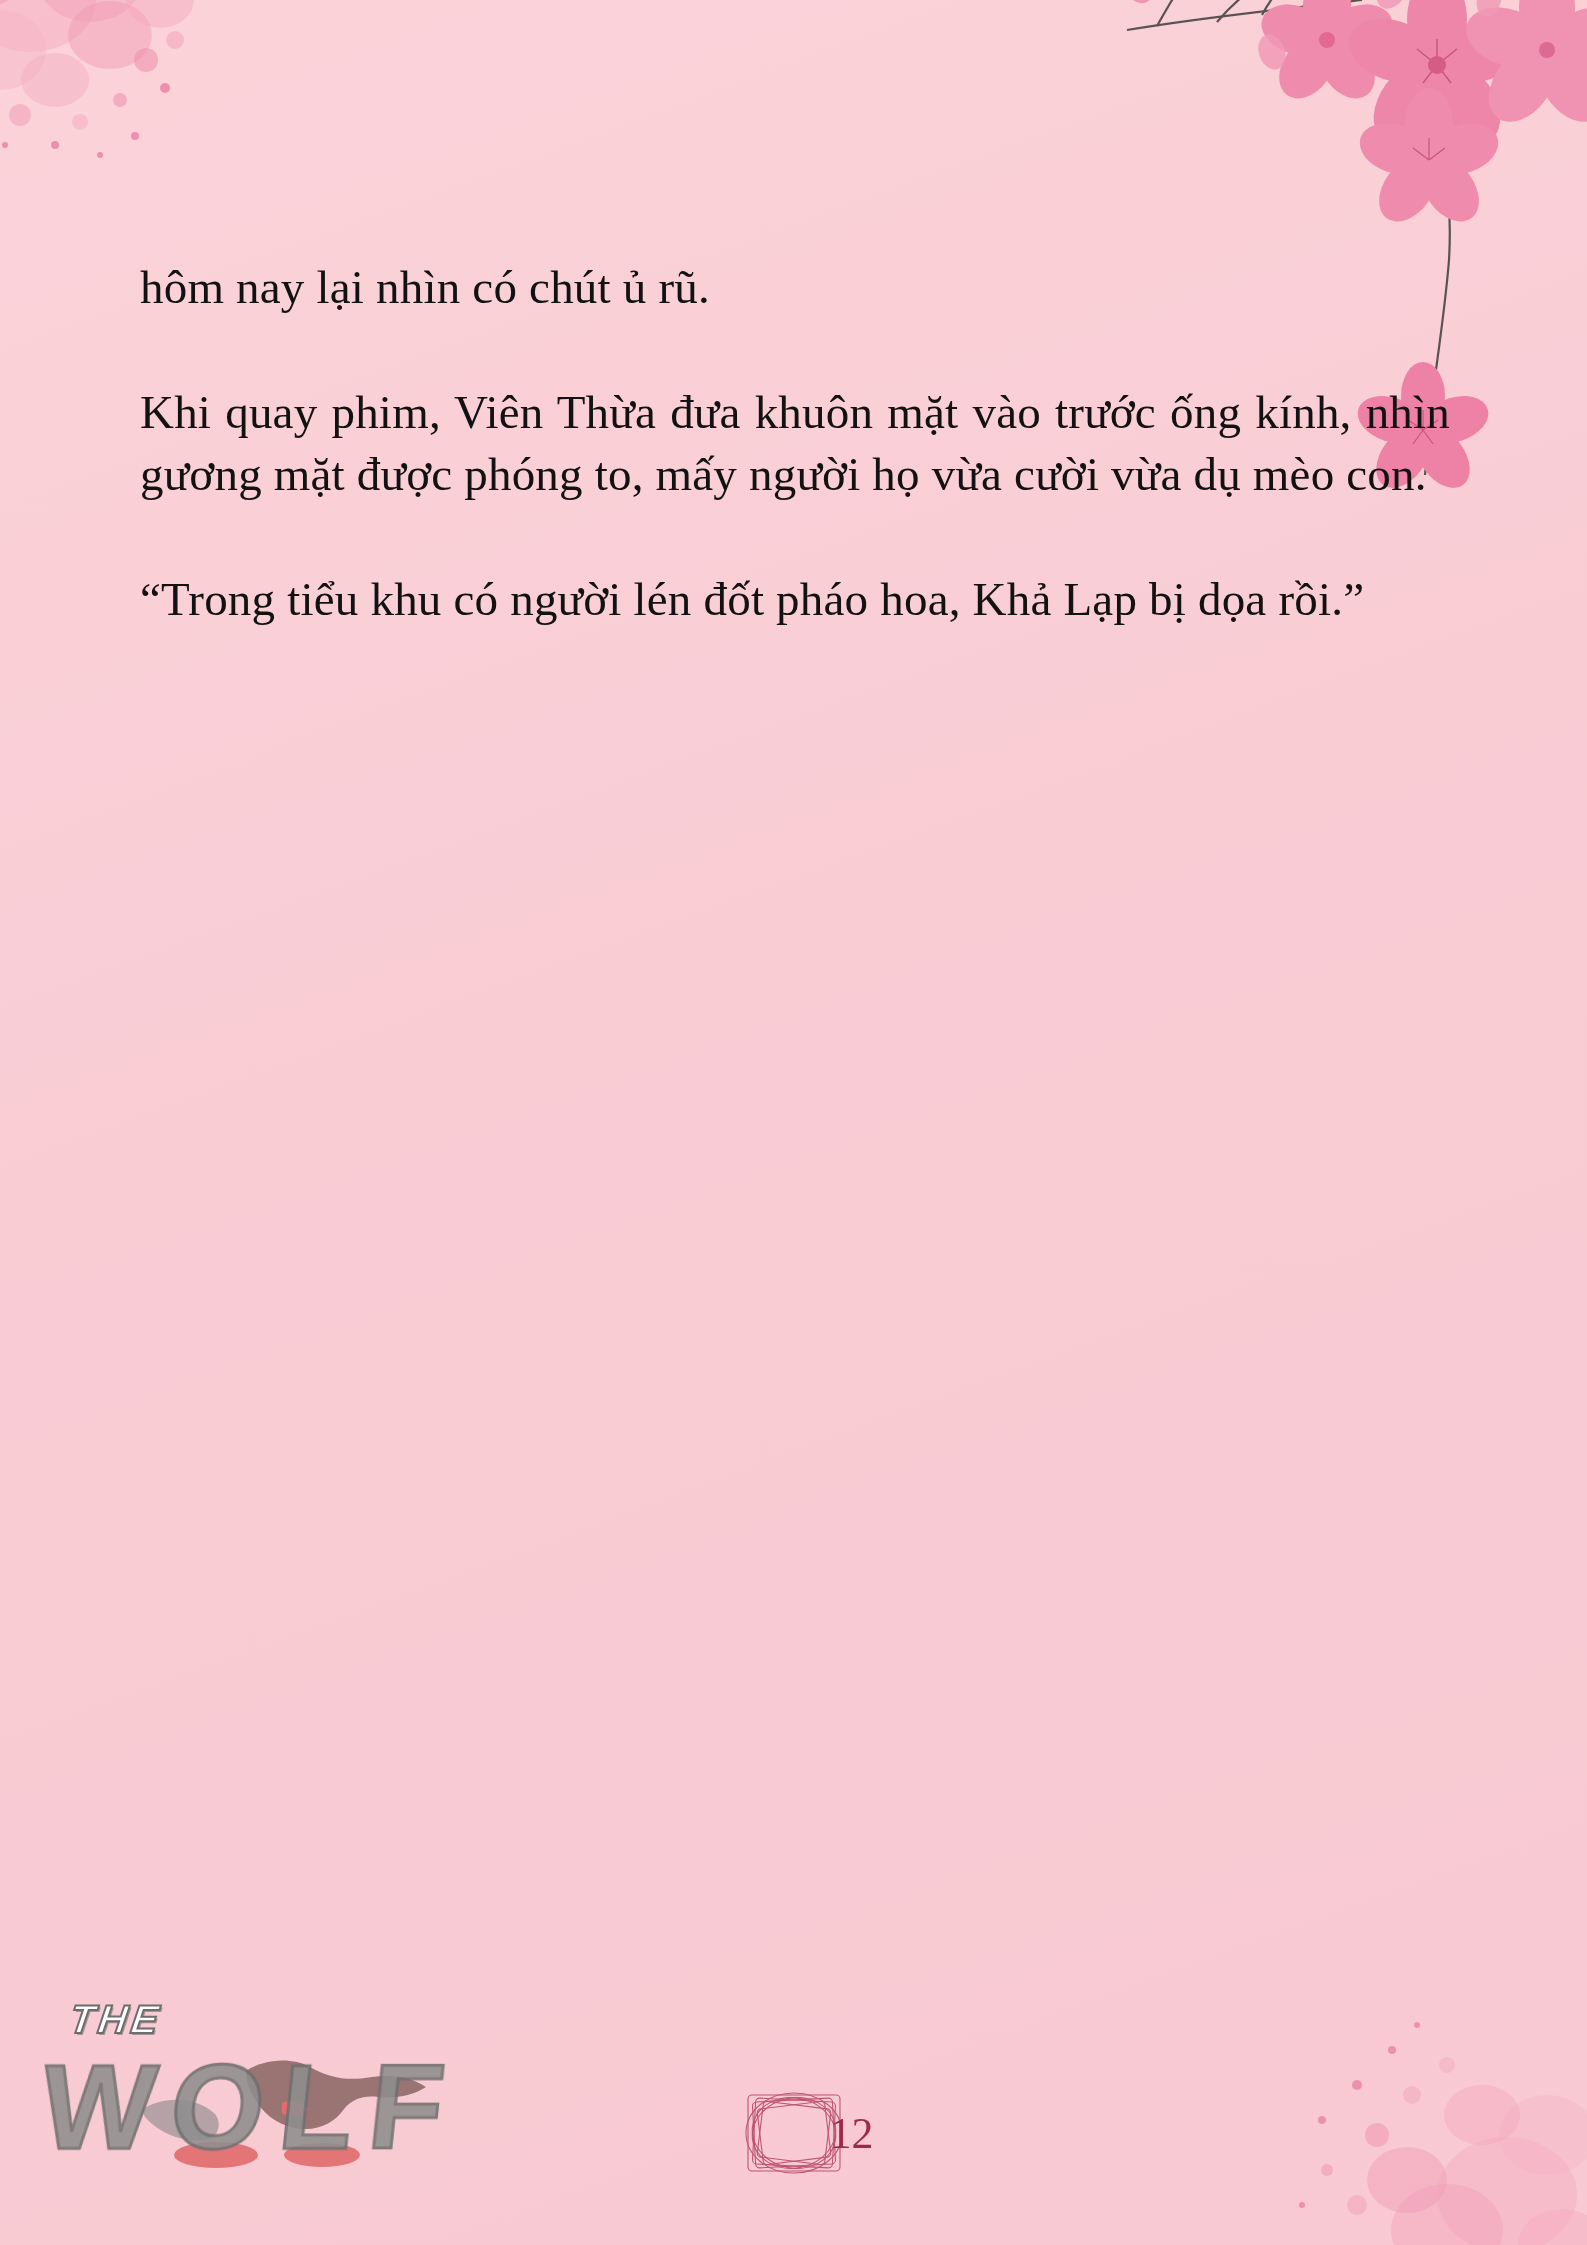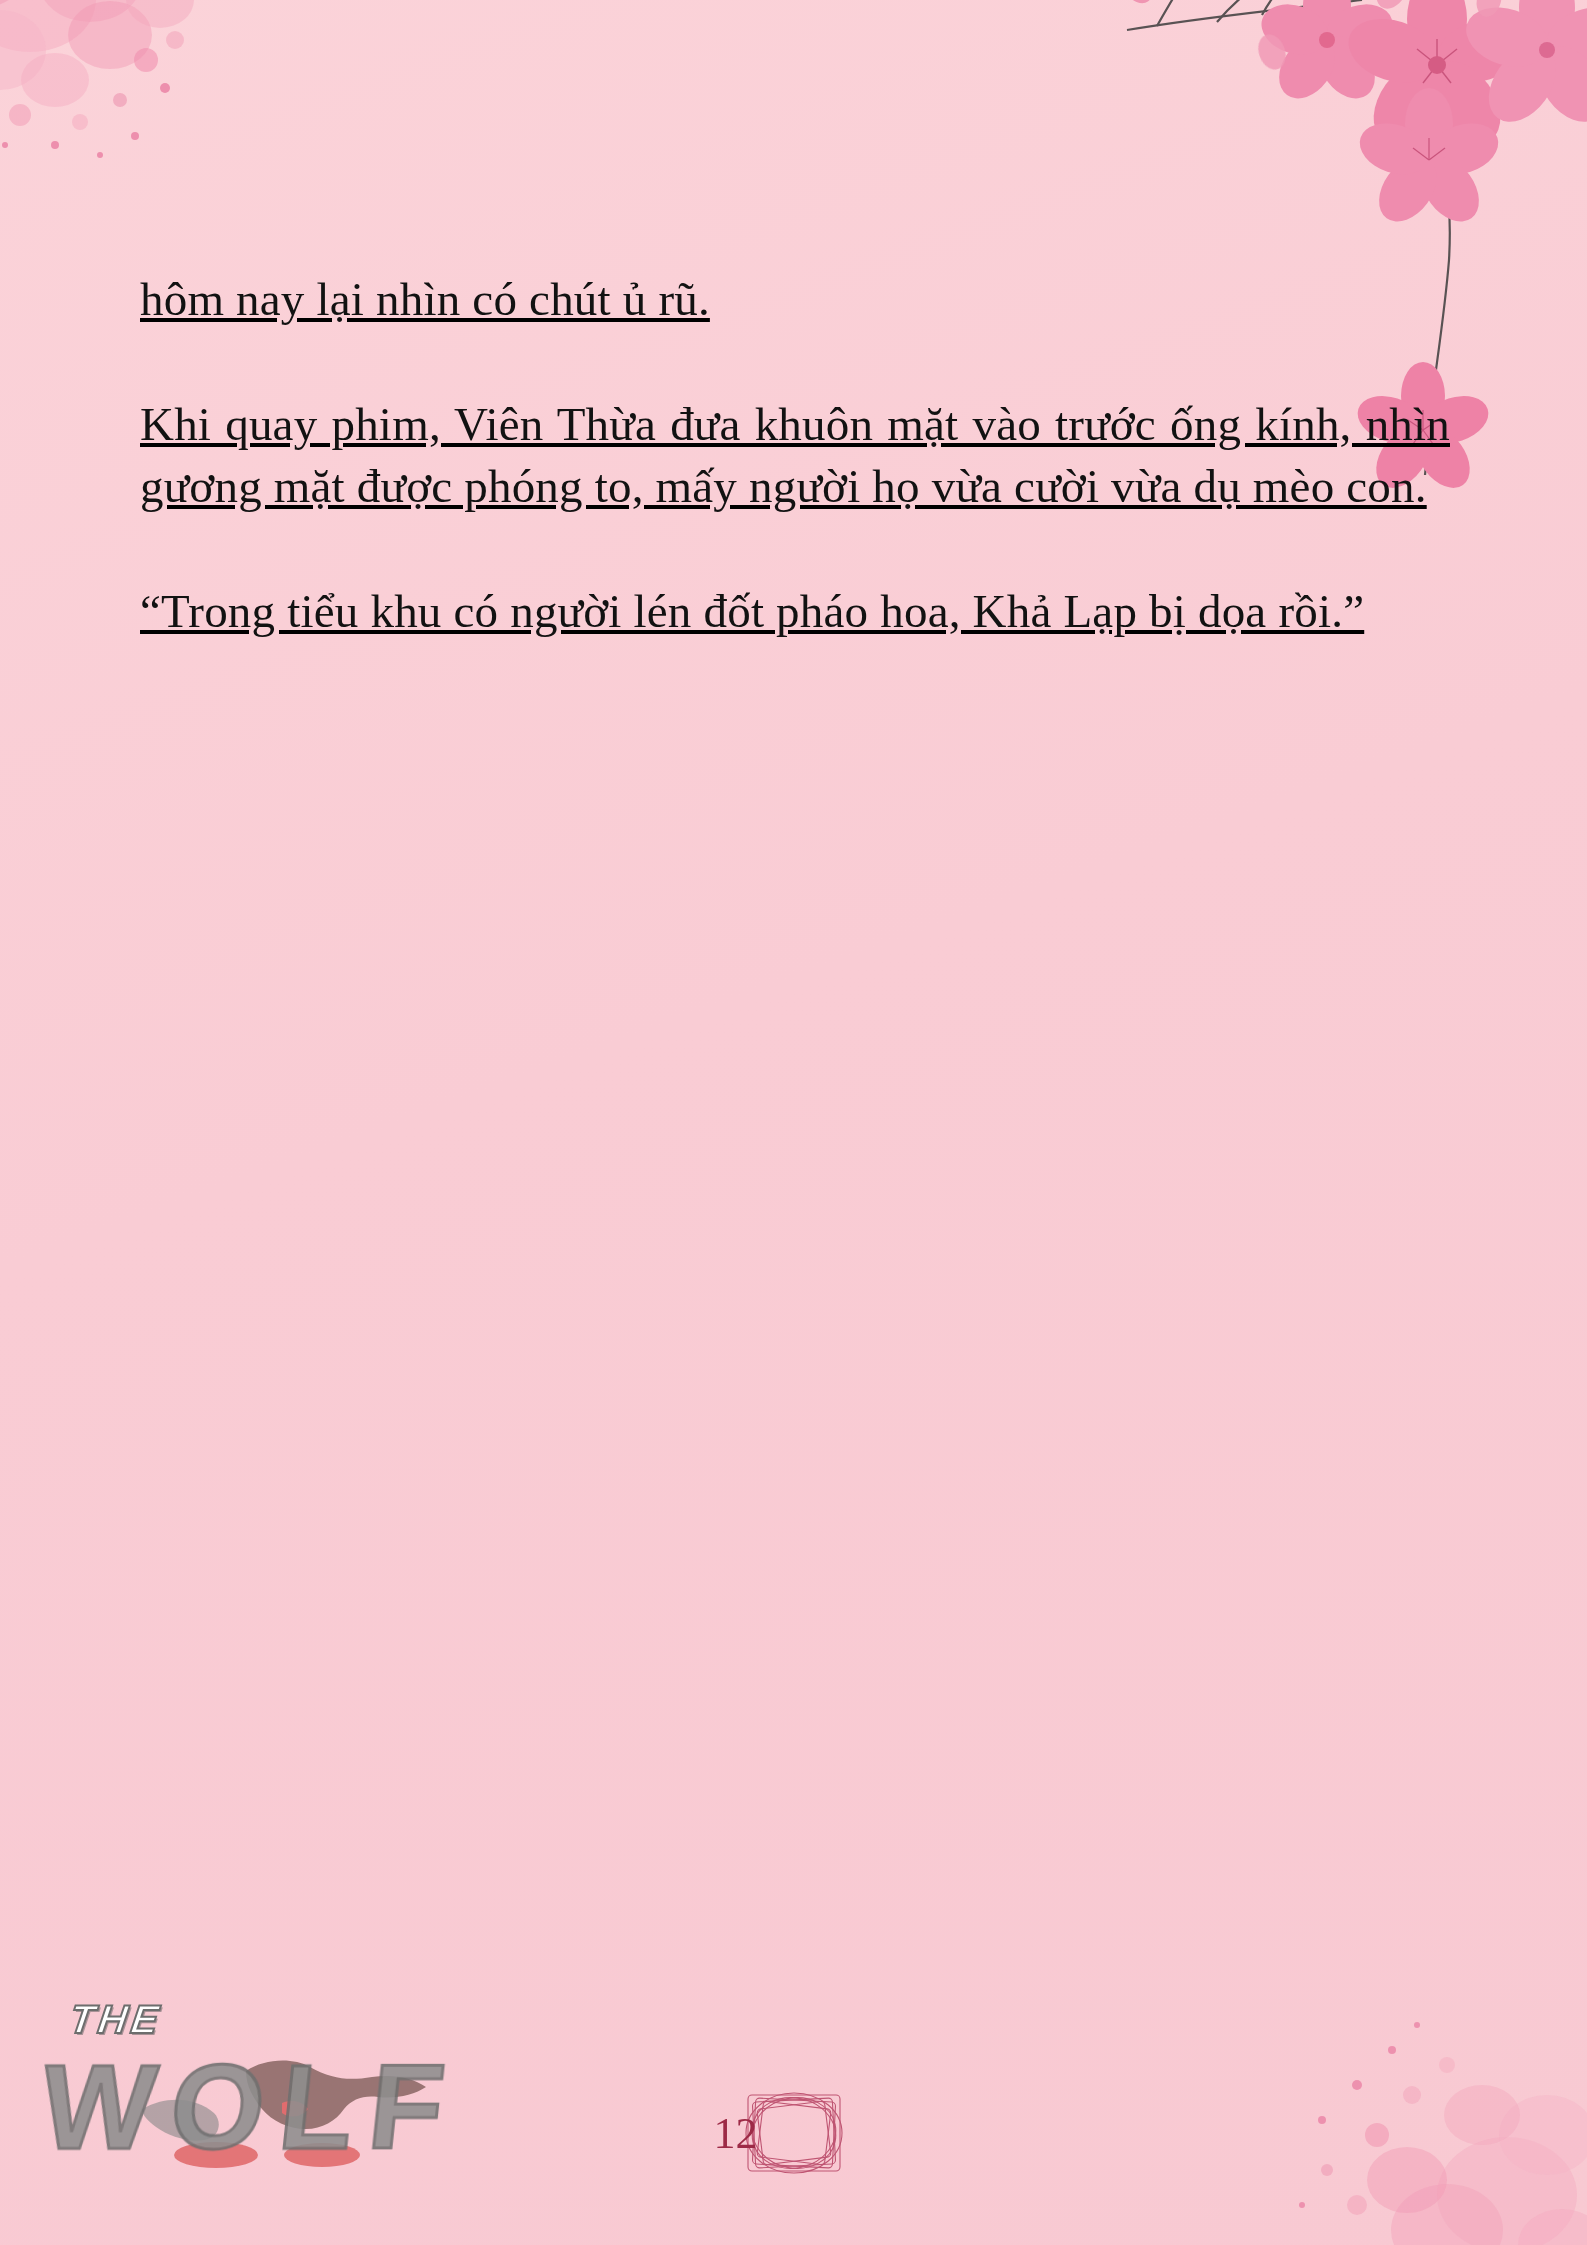--- a/index.html
+++ b/index.html
@@ -46,23 +46,22 @@
     right: -20px;
     bottom: -50px;
     width: 400px;
     height: 340px;
   }
 
   
   .content {
     position: absolute;
     left: 140px;
-    top: 268px;
+    top: 256px;
     width: 1310px;
-    text-decoration: underline;
   }
   p.para {
     margin: 0 0 62px 0;
     font-size: 47px;
     line-height: 1.33;
     color: #121212;
     letter-spacing: .2px;
   }
   p.justified {
     text-align: justify;
@@ -72,21 +71,21 @@
   
   .page-number-wrap {
     position: absolute;
     left: 50%;
     bottom: 52px;
     transform: translateX(-50%);
     width: 160px;
     height: 120px;
     display: flex;
     align-items: center;
-    justify-content: flex-start;
+    justify-content: flex-end;
   }
   .page-number-wrap svg {
     position: absolute;
     inset: 0;
   }
   .page-number {
     position: relative;
     font-size: 44px;
     color: #9d2a46;
     font-family: "Liberation Serif", serif;

